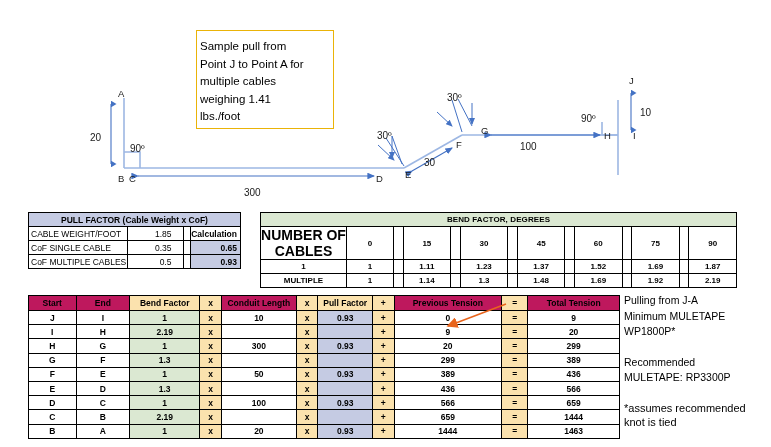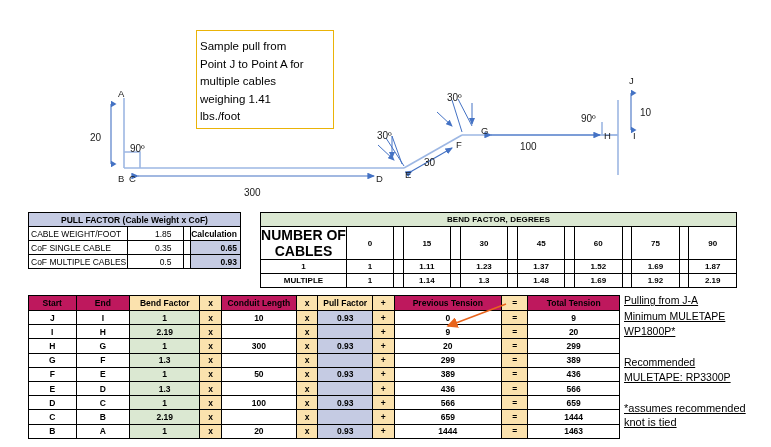--- a/index.html
+++ b/index.html
@@ -150,21 +150,20 @@
   #annot-arrow { left: 440px; top: 300px; width: 70px; height: 36px; }
 
   
   #side-notes {
     left: 624px; top: 293px; width: 146px;
   }
   #side-notes .sn-line {
     font-size: 10.5px;
     line-height: 15.6px;
     white-space: nowrap;
-    text-decoration: underline;
   }
   #side-notes .sn-gap { height: 15px; }
   #side-notes .sn-small { font-size: 11px; line-height: 14px; }
 </style>
 </head>
 <body>
 
 <div class="abs" id="note-box">
   <div class="line">Sample pull from</div>
   <div class="line">Point J to Point A for</div>

